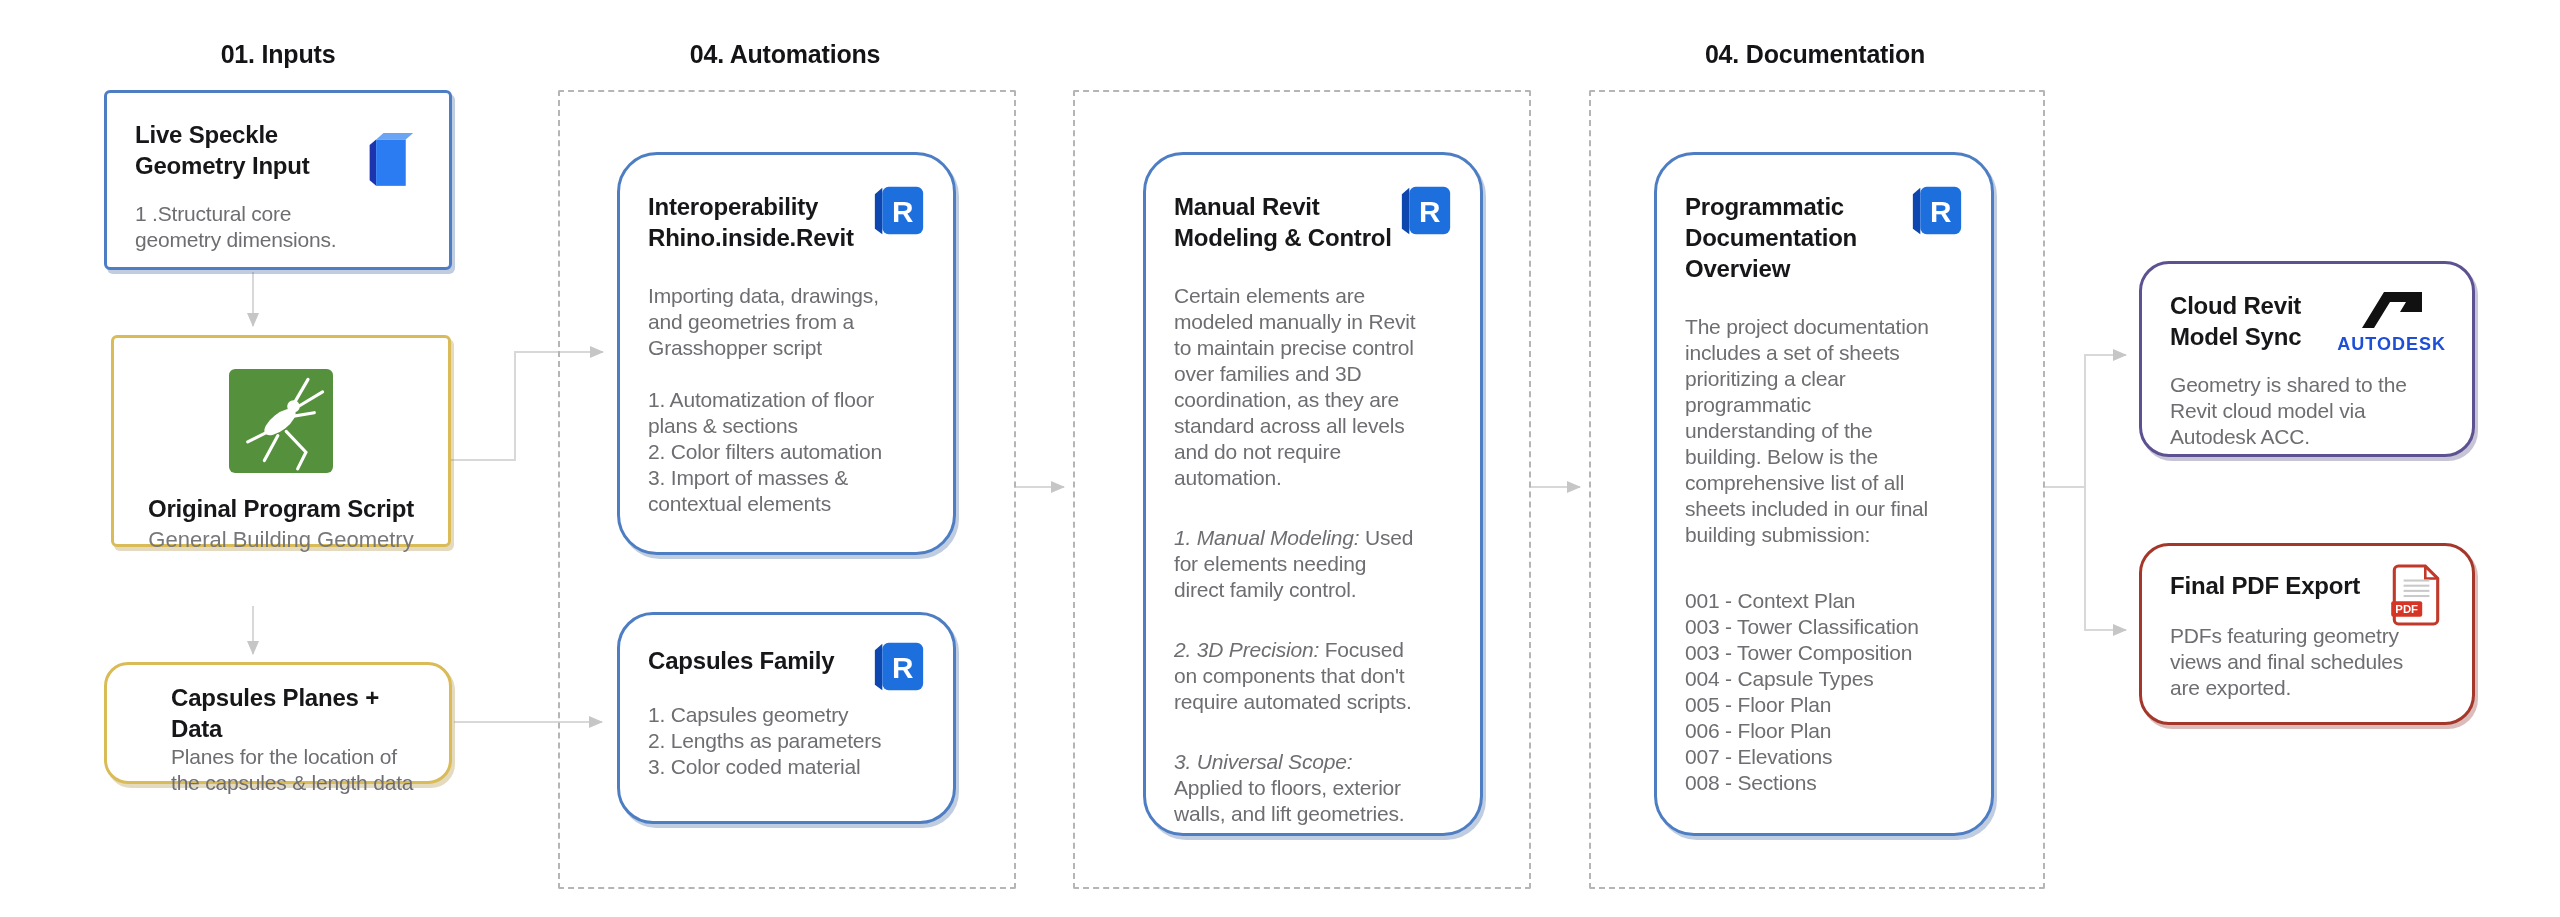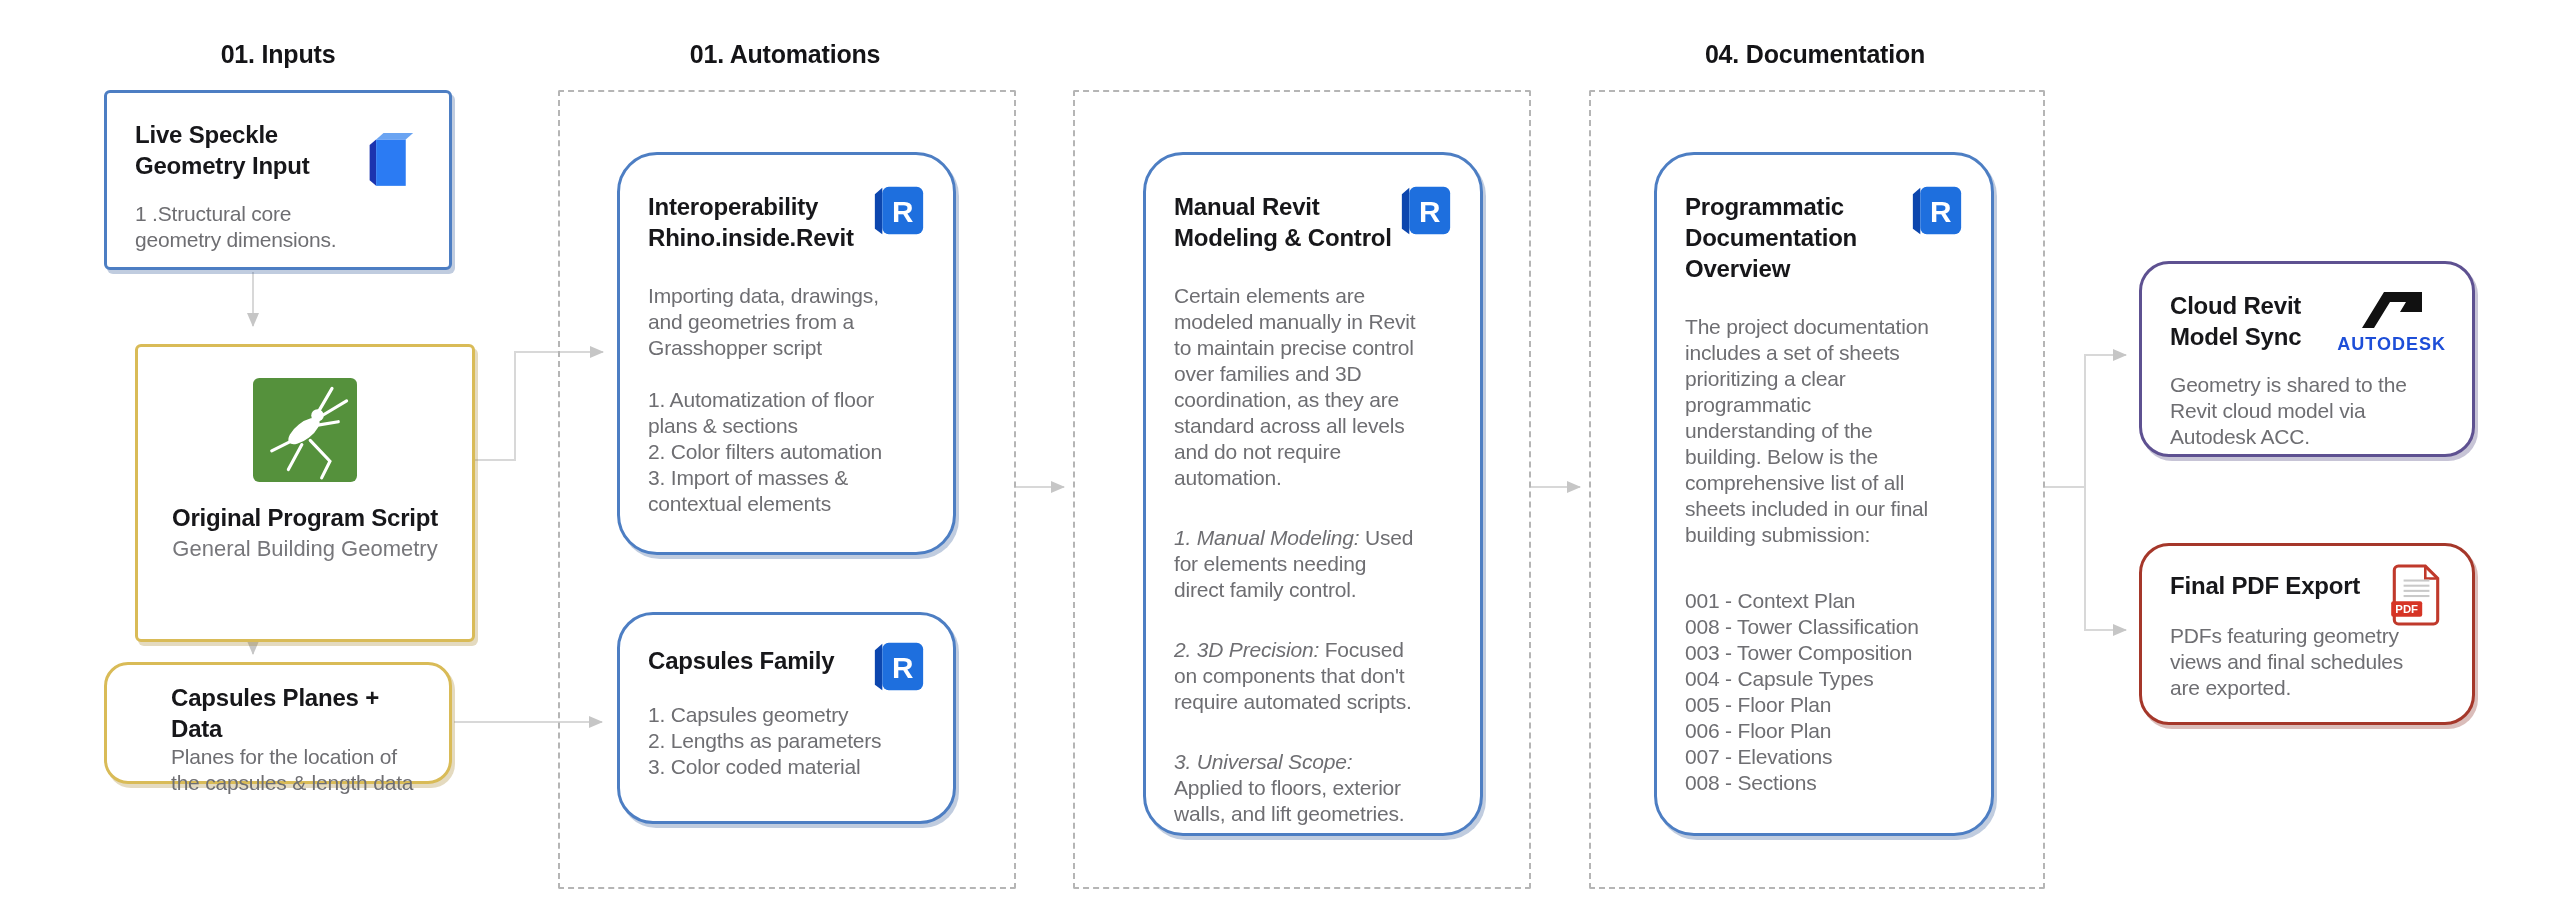--- a/index.html
+++ b/index.html
@@ -66,21 +66,21 @@
       <path d="M454,722 L602,722" marker-end="url(#arr)"></path>
       <path d="M1014,487 L1064,487" marker-end="url(#arr)"></path>
       <path d="M1529,487 L1580,487" marker-end="url(#arr)"></path>
       <path d="M2043,487 L2085,487"></path>
       <path d="M2085,487 L2085,355 L2126,355" marker-end="url(#arr)"></path>
       <path d="M2085,487 L2085,630 L2126,630" marker-end="url(#arr)"></path>
     </g>
   </svg>
 
   <div class="col-header" style="left:58px;width:440px;">01. Inputs</div>
-  <div class="col-header" style="left:558px;width:454px;">01. Automations</div>
+  <div class="col-header" style="left:558px;width:454px;">04. Automations</div>
   <div class="col-header" style="left:1589px;width:452px;">04. Documentation</div>
 
   <div class="frame" style="left:558px;width:454px;"></div>
   <div class="frame" style="left:1073px;width:454px;"></div>
   <div class="frame" style="left:1589px;width:452px;"></div>
 
   <div class="box blue" style="left:104px;top:90px;width:348px;height:180px;">
     <div class="box-inner" style="padding-top:26px;">
       <span class="corner-icon" style="top:36px;right:34px;">
         <svg width="50" height="60" viewBox="0 0 54 62">
@@ -89,21 +89,21 @@
           <rect x="12" y="10" width="32" height="50" fill="#2b7bf3"></rect>
         </svg>
       </span>
       <div class="box-title tight">Live Speckle
 Geometry Input</div>
       <p class="box-body">1 .Structural core
 geometry dimensions.</p>
     </div>
   </div>
 
-  <div class="box gold" style="left:111px;top:344px;width:340px;height:298px;margin-left:24px;">
+  <div class="box gold" style="left:111px;top:335px;width:340px;height:212px;">
     <div class="ops-inner">
       <span style="display:inline-block;">
         <svg width="104" height="110" viewBox="0 0 100 100">
           <rect width="100" height="100" rx="6" fill="#55913c"></rect>
           <g stroke="#ffffff" stroke-width="3" fill="none" stroke-linecap="round">
             <path d="M62,34 L76,10"></path>
             <path d="M65,37 L90,22"></path>
             <path d="M42,58 L18,70"></path>
             <path d="M47,64 L34,88"></path>
             <path d="M55,60 L74,80 L66,96"></path>
@@ -212,21 +212,21 @@
 includes a set of sheets
 prioritizing a clear
 programmatic
 understanding of the
 building. Below is the
 comprehensive list of all
 sheets included in our final
 building submission:</p>
       <ul class="sheets">
         <li>001 - Context Plan</li>
-        <li>008 - Tower Classification</li>
+        <li>003 - Tower Classification</li>
         <li>003 - Tower Composition</li>
         <li>004 - Capsule Types</li>
         <li>005 - Floor Plan</li>
         <li>006 - Floor Plan</li>
         <li>007 - Elevations</li>
         <li>008 - Sections</li>
       </ul>
     </div>
   </div>
 

